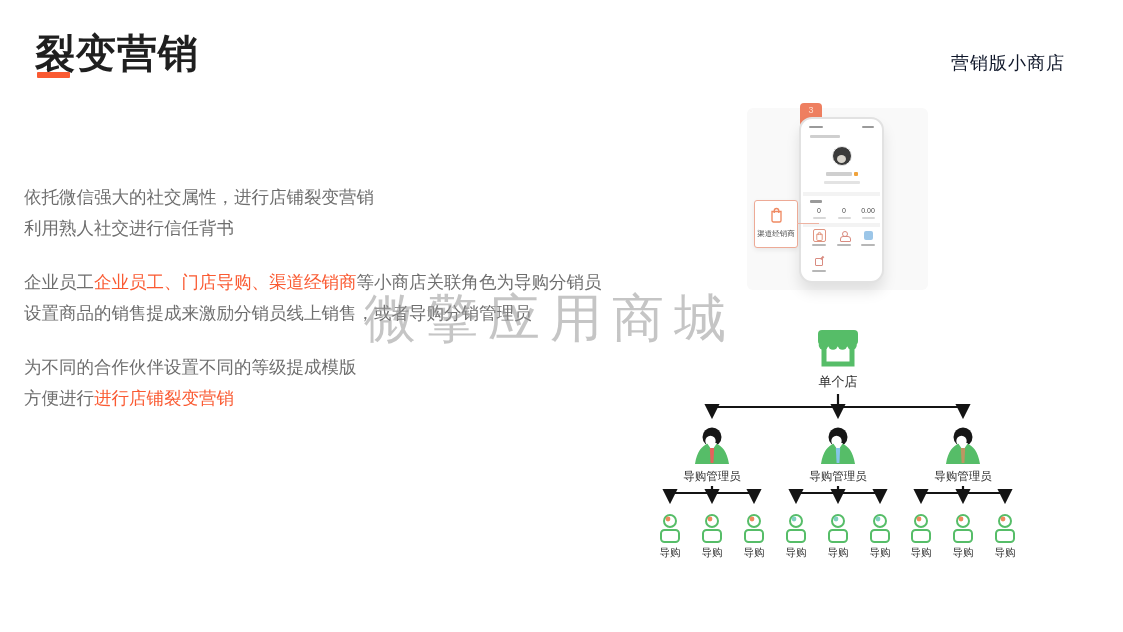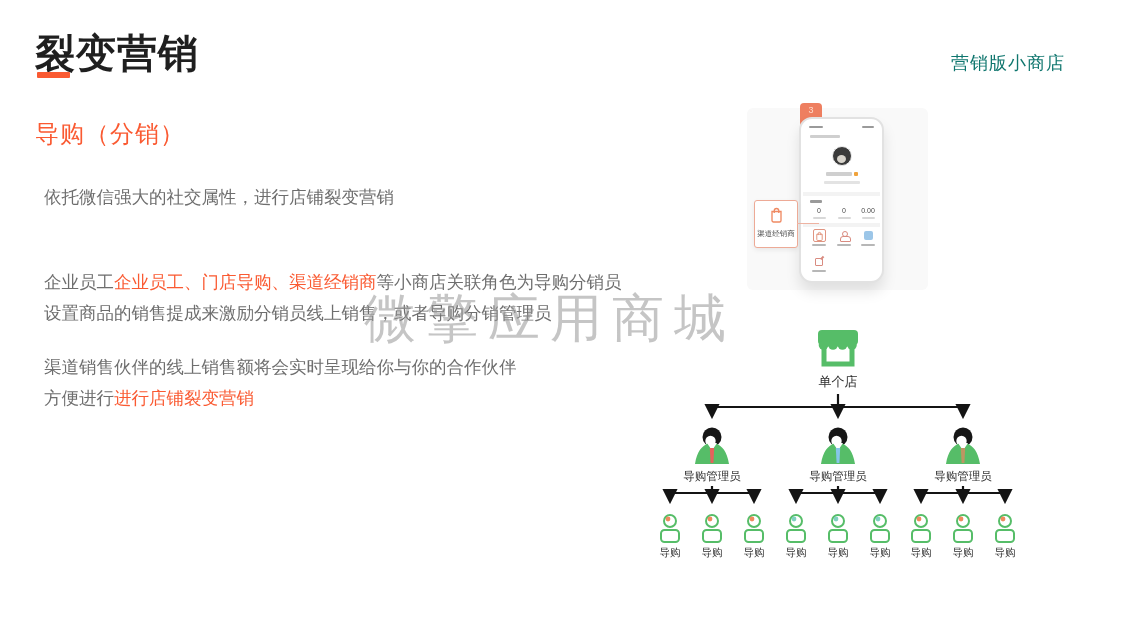--- a/index.html
+++ b/index.html
@@ -5,24 +5,24 @@
   * { margin:0; padding:0; box-sizing:border-box; }
   html,body { background:#e9e9e9; }
   .slide {
     position:relative; width:1123px; height:632px; background:#ffffff;
     overflow:hidden; font-family:"Liberation Sans","DejaVu Sans",sans-serif;
     margin:0 auto;
   }
   
   .title { position:absolute; left:35px; top:26px; font-size:40px; font-weight:800; color:#1f1f1f; letter-spacing:1px; }
   .title-bar { position:absolute; left:37px; top:72px; width:33px; height:6px; background:#fa5a32; border-radius:1px; }
-  .brand { position:absolute; top:51px; right:58px; font-size:18px; color:#0f766e; letter-spacing:1px; }
+  .brand { position:absolute; top:51px; right:58px; font-size:18px; color:#0f172a; letter-spacing:1px; }
   .subtitle { position:absolute; left:35px; top:118px; font-size:24px; color:#fa5a32; letter-spacing:1px; }
   
-  .para { position:absolute; left:44px; font-size:17.5px; color:#6e6e6e; }
+  .para { position:absolute; left:24px; font-size:17.5px; color:#6e6e6e; }
   .para .ln { height:31px; line-height:31px; white-space:nowrap; }
   .p1 { top:182px; } .p2 { top:267px; } .p3 { top:352px; }
   .hl { color:#fa5a32; }
   
   .watermark {
     position:absolute; left:364px; top:284px; font-size:52px; font-weight:300;
     color:#979797; opacity:.55; letter-spacing:10px; white-space:nowrap; pointer-events:none;
   }
   
   .shot { position:absolute; left:747px; top:108px; width:181px; height:182px; background:#f9f9f9; border-radius:6px; }
@@ -62,33 +62,33 @@
   .tree-line { stroke:#141414; stroke-width:2.2; fill:none; }
 </style>
 </head>
 <body>
 
 <div class="slide">
 
   <div class="title">裂变营销</div>
   <div class="title-bar"></div>
   <div class="brand">营销版小商店</div>
-  <div class="subtitle">导购（分销）</div>
 
   <div class="para p1">
     <div class="ln">依托微信强大的社交属性，进行店铺裂变营销</div>
+    <div class="ln">利用熟人社交进行信任背书</div>
   </div>
 
   <div class="para p2">
     <div class="ln"><span>企业员工</span><span class="hl">企业员工、门店导购、渠道经销商</span><span>等小商店关联角色为导购分销员</span></div>
     <div class="ln">设置商品的销售提成来激励分销员线上销售，或者导购分销管理员</div>
   </div>
 
   <div class="para p3">
-    <div class="ln">渠道销售伙伴的线上销售额将会实时呈现给你与你的合作伙伴</div>
+    <div class="ln">为不同的合作伙伴设置不同的等级提成模版</div>
     <div class="ln"><span>方便进行</span><span class="hl">进行店铺裂变营销</span></div>
   </div>
 
   <div class="watermark">微擎应用商城</div>
 
   <div class="shot">
     <div class="tab">3</div>
 
     <div class="phone">
       <div class="screen">

